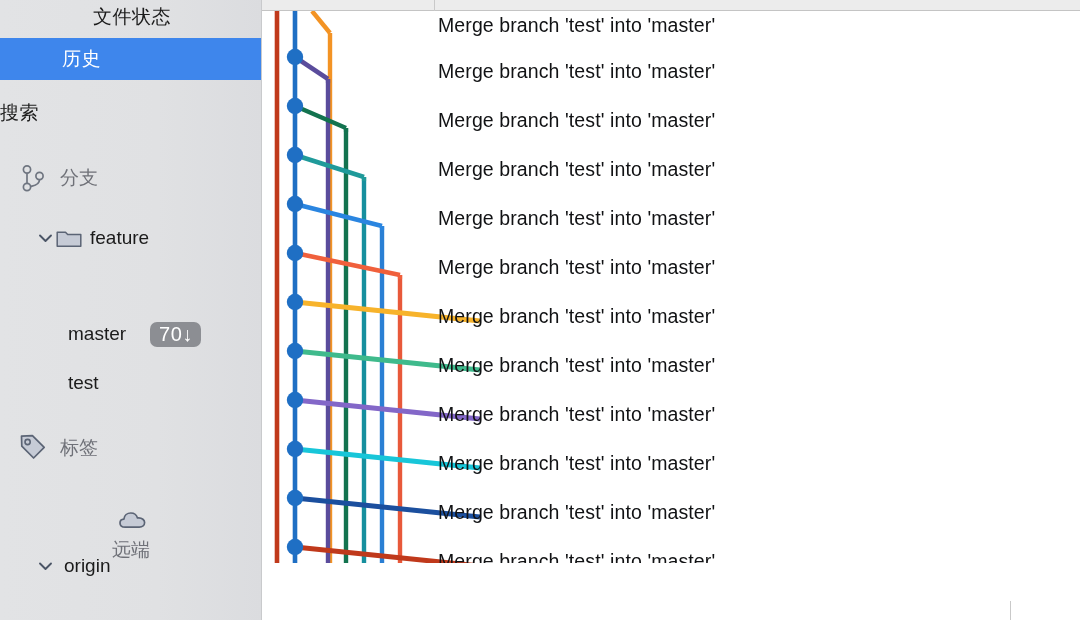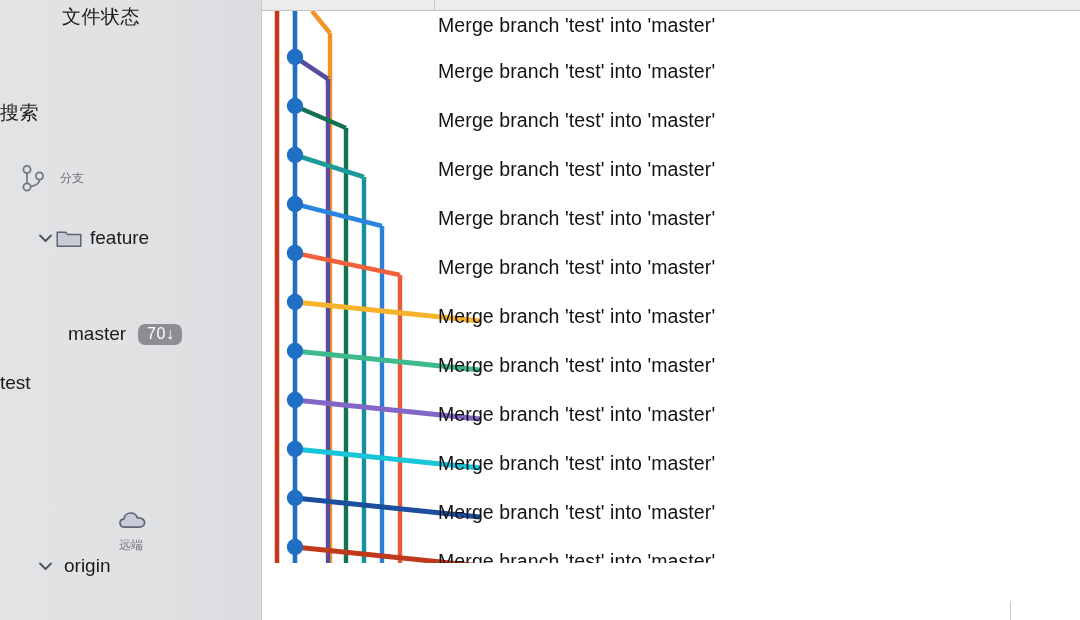--- a/index.html
+++ b/index.html
@@ -35,41 +35,41 @@
 
   .section-row{
     position:absolute; left:0; width:262px; height:40px;
     display:flex; align-items:center;
   }
   .section-icon{
     width:34px; height:30px; margin-left:16px; margin-right:10px;
     display:flex; align-items:center; justify-content:center;
     flex:0 0 34px;
   }
-  .section-label{ font-size:12px; color:#6f7178; }
+  .section-label{ font-size:19px; color:#6f7178; }
 
   .tree-row{
     position:absolute; left:0; width:284px; height:36px;
     display:flex; align-items:center;
   }
   .chev{
     width:22px; flex:0 0 22px; display:flex; align-items:center;
     justify-content:center; margin-left:34px;
   }
   .chev.pad{ visibility:hidden; }
   .folder-ic{ width:26px; flex:0 0 26px; margin-right:8px;
       display:flex; align-items:center; justify-content:center;}
   .tree-label{ font-size:19px; color:#1b1b1b; }
   .tree-label.bold{ font-weight:bold; }
   .ring-ic{ width:20px; flex:0 0 20px; margin-right:10px;
       display:flex;align-items:center;justify-content:center;}
   .badge{
-    margin-left:12px; background:#8c8e93; color:#fff;
+    margin-left:24px; background:#8c8e93; color:#fff;
     border-radius:7px; padding:2px 8px 3px 9px;
-    font-size:16px; line-height:1; display:inline-flex; align-items:center;
+    font-size:20px; line-height:1; display:inline-flex; align-items:center;
     letter-spacing:.5px;
   }
 
   
   #main{ position:relative; flex:1 1 auto; height:620px; background:#fff; }
   #col-header{
     position:absolute; left:0; top:0; width:818px; height:11px;
     background:#ececec; border-bottom:1px solid #c4c4c4;
   }
   #col-header .divider{
@@ -115,23 +115,26 @@
   }
 </style>
 </head>
 <body>
 
 <div id="app">
 
   <div id="sidebar">
 
     <div class="nav-row" style="top:-4px;">
-      <span class="nav-label" style="margin-left:62px;">文件状态</span>
-    </div>
-
+      <span class="nav-label" style="margin-left:93px;">文件状态</span>
+    </div>
+
+    <div class="nav-row selected" style="top:38px;">
+      <span class="nav-label" style="margin-left:62px;">历史</span>
+    </div>
 
     <div class="nav-row" style="top:92px;">
       <span class="nav-label" style="">搜索</span>
     </div>
 
     <div class="section-row" style="top:158px;">
       <span class="section-icon">
         <svg width="30" height="28" viewBox="0 0 30 28">
           <circle cx="9" cy="5.5" r="3.6" fill="none" stroke="#6f7580" stroke-width="1.7"></circle>
           <circle cx="9" cy="23" r="3.6" fill="none" stroke="#6f7580" stroke-width="1.7"></circle>
@@ -157,23 +160,32 @@
       <span class="tree-label">feature</span>
     </div>
 
 
     <div class="tree-row" style="top:316px;">
       <span class="tree-label" style="margin-left:68px;">master</span>
       <span class="badge">70↓</span>
     </div>
 
     <div class="tree-row" style="top:365px;">
-      <span class="tree-label" style="">test</span>
-    </div>
-
+      <span class="tree-label" style="margin-left:68px;">test</span>
+    </div>
+
+    <div class="section-row" style="top:428px;">
+      <span class="section-icon">
+        <svg width="32" height="30" viewBox="0 0 32 30">
+          <path d="M4.5 3.2 L15.4 2.6 L27.2 14.4 L16.6 25 L4.8 13.2 Z" fill="#c6cbd6" stroke="#5b6475" stroke-width="1.7" stroke-linejoin="round"></path>
+          <circle cx="10.6" cy="9" r="2.6" fill="none" stroke="#5b6475" stroke-width="1.6"></circle>
+        </svg>
+      </span>
+      <span class="section-label">标签</span>
+    </div>
 
     <div class="section-row" style="top:503px;flex-direction:column;">
       <span class="section-icon">
         <svg width="32" height="24" viewBox="0 0 32 24">
           <path d="M7.2 19.2 C3.6 19.2 2 17.2 2 15 C2 12.9 3.7 11.2 5.9 11.1 C6.3 7.6 9.2 5 12.8 5 C16 5 18.7 7.1 19.5 10 C19.9 9.9 20.3 9.85 20.7 9.85 C24 9.85 26.6 12 26.6 14.6 C26.6 17.3 24.3 19.2 21.3 19.2 Z" fill="#c6cbd6" stroke="#5b6475" stroke-width="1.7" stroke-linejoin="round"></path>
         </svg>
       </span>
       <span class="section-label">远端</span>
     </div>
 

